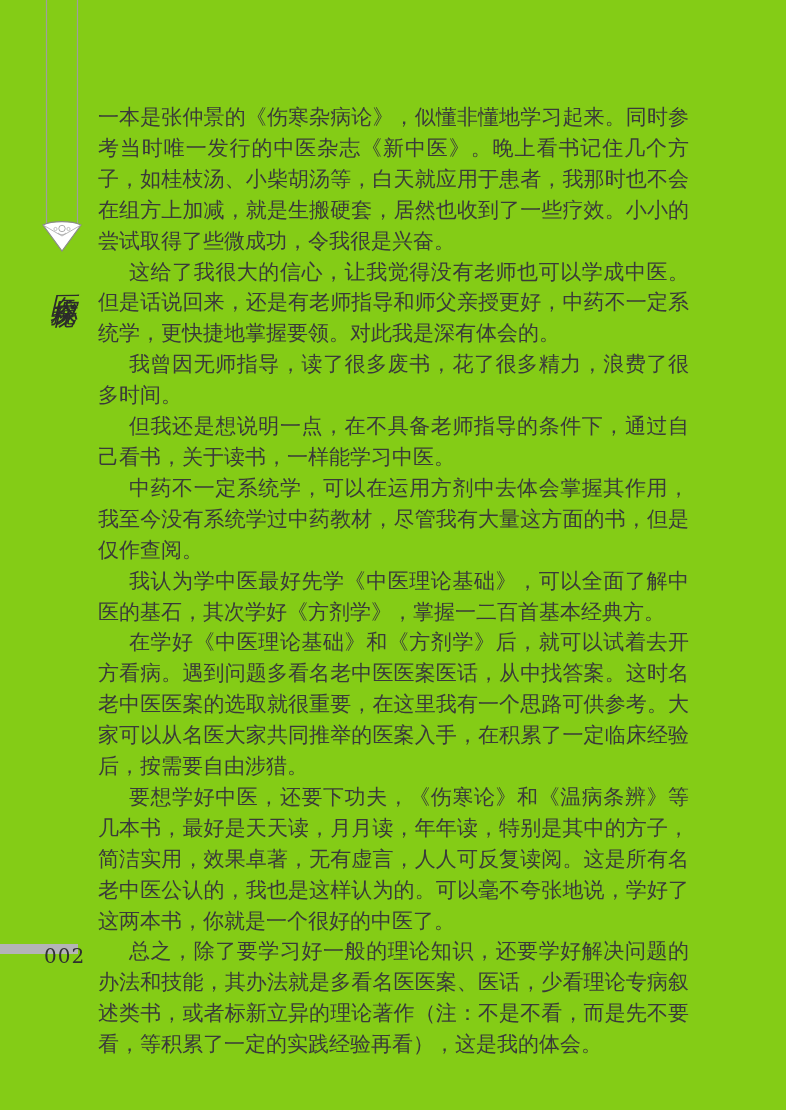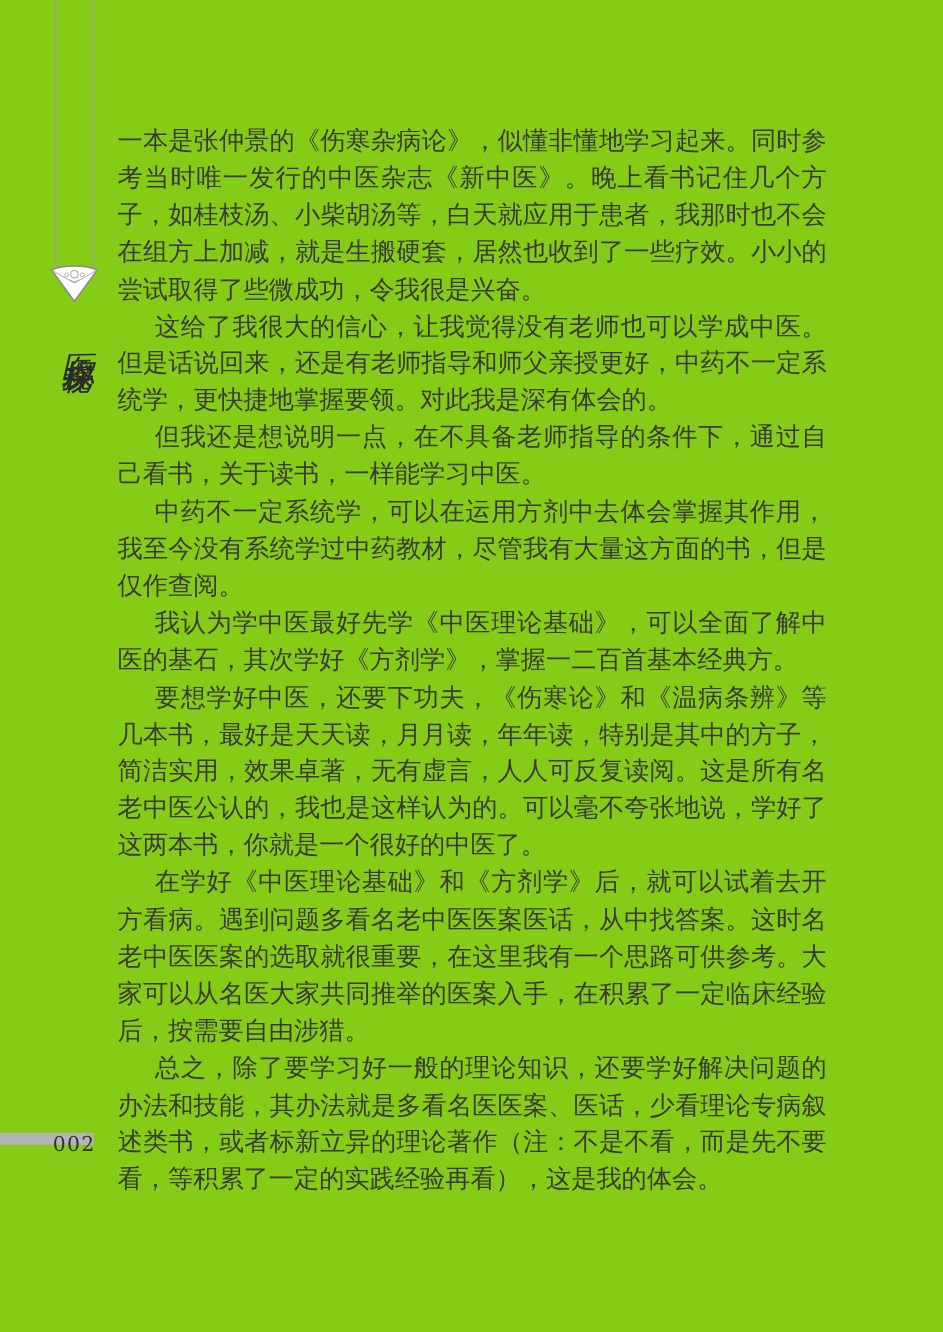--- a/index.html
+++ b/index.html
@@ -70,21 +70,21 @@
     left: 0;
     top: 944px;
     width: 78px;
     height: 10px;
     background: #b4b4b7;
   }
   .page-number {
     position: absolute;
     left: 44px;
     top: 944px;
-    font-size: 17px;
+    font-size: 20px;
     letter-spacing: 1px;
     color: #2f2f2f;
     font-family: "DejaVu Serif", "Liberation Serif", serif;
   }
 </style>
 </head>
 <body>
 
 <div class="page">
 
@@ -99,24 +99,25 @@
       <circle cx="28.5" cy="229" r="1.6" fill="none" stroke="#a8a8a8" stroke-width="0.7"></circle>
       <path d="M18,233 Q22,236.5 26,233" fill="none" stroke="#a0a0a0" stroke-width="0.7"></path>
     </svg>
   </div>
 
   <div class="vertical-title">医境探秘</div>
 
   <div class="text-block">
     <p>一本是张仲景的《伤寒杂病论》，似懂非懂地学习起来。同时参考当时唯一发行的中医杂志《新中医》。晚上看书记住几个方子，如桂枝汤、小柴胡汤等，白天就应用于患者，我那时也不会在组方上加减，就是生搬硬套，居然也收到了一些疗效。小小的尝试取得了些微成功，令我很是兴奋。</p>
     <p>这给了我很大的信心，让我觉得没有老师也可以学成中医。但是话说回来，还是有老师指导和师父亲授更好，中药不一定系统学，更快捷地掌握要领。对此我是深有体会的。</p>
+    <p>我曾因无师指导，读了很多废书，花了很多精力，浪费了很多时间。</p>
     <p>但我还是想说明一点，在不具备老师指导的条件下，通过自己看书，关于读书，一样能学习中医。</p>
     <p>中药不一定系统学，可以在运用方剂中去体会掌握其作用，我至今没有系统学过中药教材，尽管我有大量这方面的书，但是仅作查阅。</p>
     <p>我认为学中医最好先学《中医理论基础》，可以全面了解中医的基石，其次学好《方剂学》，掌握一二百首基本经典方。</p>
+    <p>在学好《中医理论基础》和《方剂学》后，就可以试着去开方看病。遇到问题多看名老中医医案医话，从中找答案。这时名老中医医案的选取就很重要，在这里我有一个思路可供参考。大家可以从名医大家共同推举的医案入手，在积累了一定临床经验后，按需要自由涉猎。</p>
     <p>要想学好中医，还要下功夫，《伤寒论》和《温病条辨》等几本书，最好是天天读，月月读，年年读，特别是其中的方子，简洁实用，效果卓著，无有虚言，人人可反复读阅。这是所有名老中医公认的，我也是这样认为的。可以毫不夸张地说，学好了这两本书，你就是一个很好的中医了。</p>
-    <p>在学好《中医理论基础》和《方剂学》后，就可以试着去开方看病。遇到问题多看名老中医医案医话，从中找答案。这时名老中医医案的选取就很重要，在这里我有一个思路可供参考。大家可以从名医大家共同推举的医案入手，在积累了一定临床经验后，按需要自由涉猎。</p>
     <p>总之，除了要学习好一般的理论知识，还要学好解决问题的办法和技能，其办法就是多看名医医案、医话，少看理论专病叙述类书，或者标新立异的理论著作（注：不是不看，而是先不要看，等积累了一定的实践经验再看），这是我的体会。</p>
   </div>
 
   <div class="footer-bar"></div>
   <div class="page-number">002</div>
 
 </div>
 
 </body></html>

